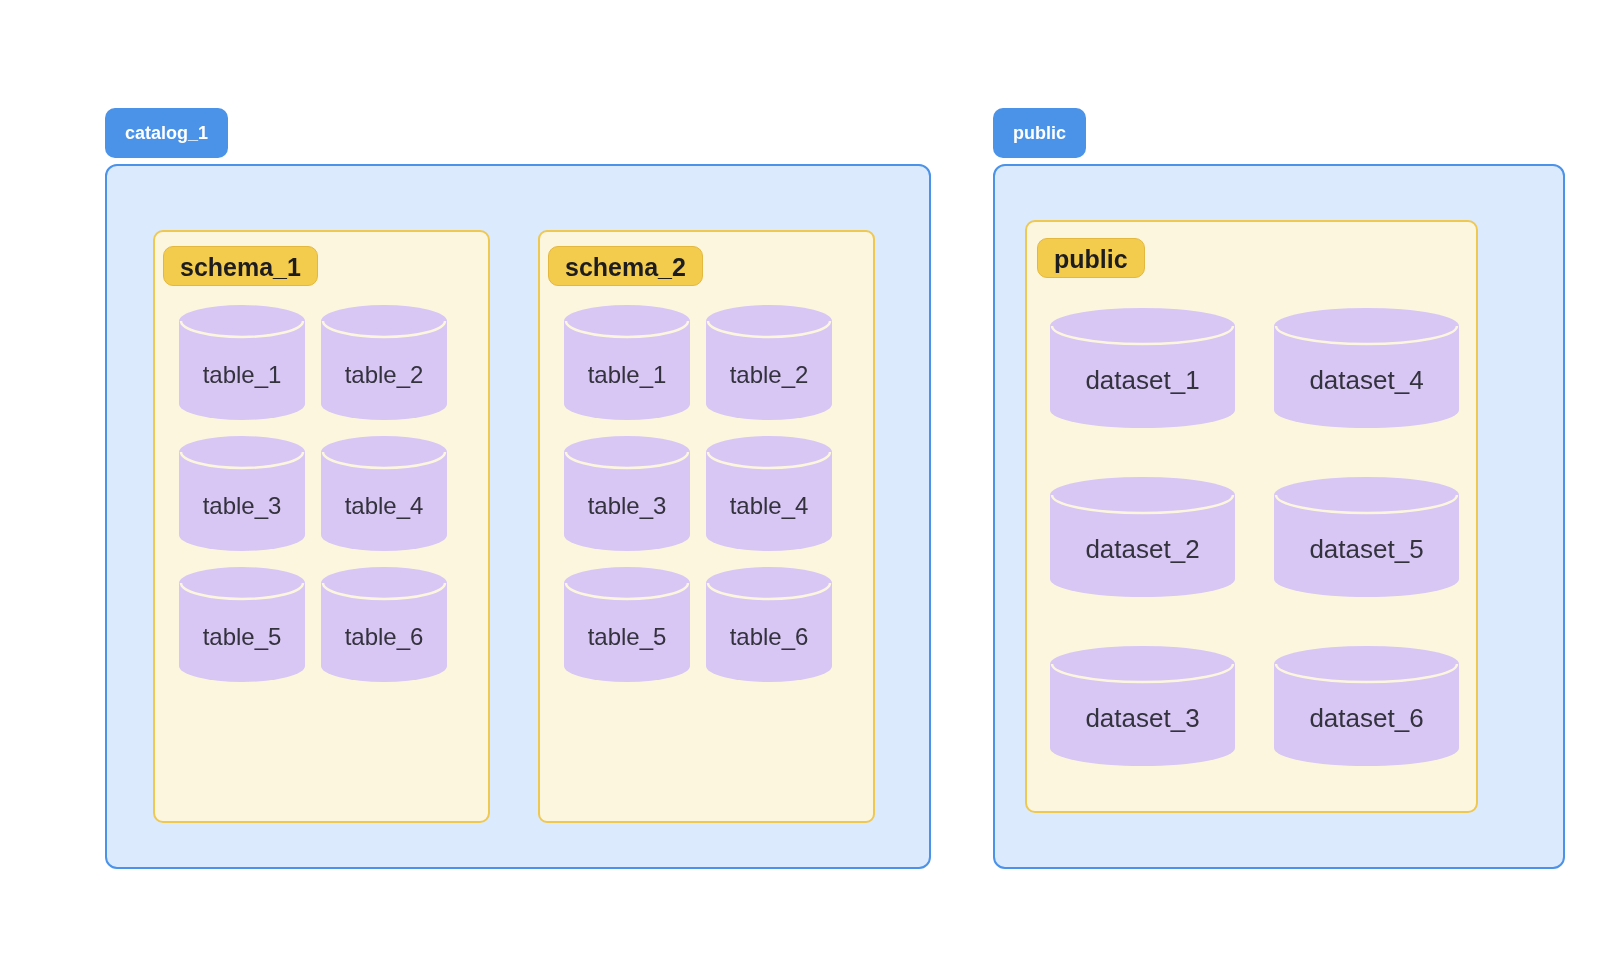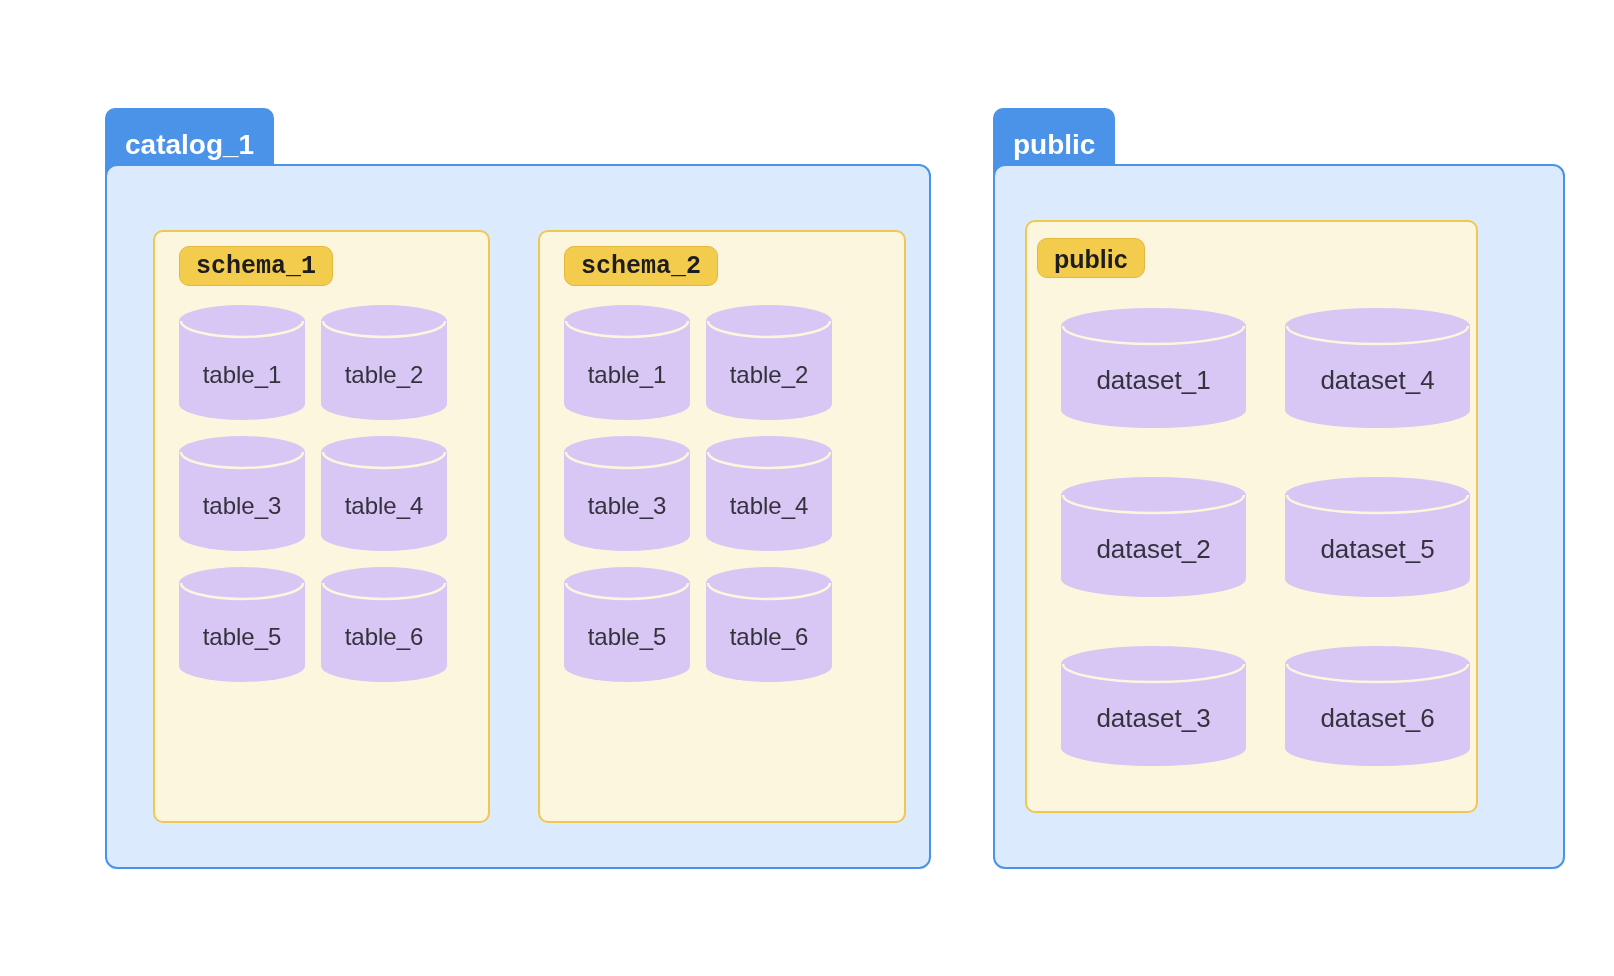--- a/index.html
+++ b/index.html
@@ -13,25 +13,25 @@
     width: 1614px;
     height: 976px;
     background: var(--page-bg, #ffffff);
     overflow: hidden;
   }
   
   .blue-badge {
     position: absolute;
     height: 42px;
     line-height: 42px;
-    padding: 16px 20px;
+    padding: 4px 20px;
     border-radius: 10px;
     background: var(--blue, #4b92e9);
     color: var(--blue-badge-text, #ffffff);
-    font-size: 28px;
+    font-size: 18px;
     font-weight: bold;
     white-space: nowrap;
   }
   .badge-catalog { left: 105px; top: 108px; }
   .badge-spice   { left: 993px; top: 108px; }
 
   .yellow-badge {
     position: absolute;
     height: 40px;
     line-height: 40px;
@@ -58,40 +58,40 @@
   .container-right { left: 993px; top: 164px; width: 572px; height: 705px; }
 
   .cream-box {
     position: absolute;
     background: var(--cream-box-bg, #fdf6df);
     border: 2px solid var(--cream-box-border, #eec850);
     border-radius: 10px;
     box-sizing: border-box;
   }
   .schema-1   { left: 46px;  top: 64px; width: 337px; height: 593px; }
-  .schema-2   { left: 431px; top: 64px; width: 368px; height: 593px; }
+  .schema-2   { left: 431px; top: 64px; width: 337px; height: 593px; border-radius: 9px; }
   .public-box { left: 30px;  top: 54px; width: 453px; height: 593px; }
 
-  .schema-badge { left: 24px; top: 14px; font-family: Liberation Mono, monospace; }
+  .schema-badge { left: 8px; top: 14px; }
   .public-badge { left: 10px; top: 16px; }
 
   
   .cyl-grid {
     position: absolute;
     display: grid;
   }
   .tables-grid {
     left: 24px; top: 73px;
     grid-template-columns: 126px 126px;
     column-gap: 37px;
     row-gap: 55px;
     gap: 16px;
   }
   .datasets-grid {
-    left: 34px; top: 86px;
+    left: 23px; top: 86px;
     grid-template-columns: 185px 185px;
     column-gap: 39px;
     row-gap: 49px;
   }
 
   .cyl { display: block; }
   .cyl-body { fill: var(--cylinder-fill, #d8c6f4); }
   .cyl-seam {
     fill: none;
     stroke: var(--cream-box-bg, #fdf6df);

